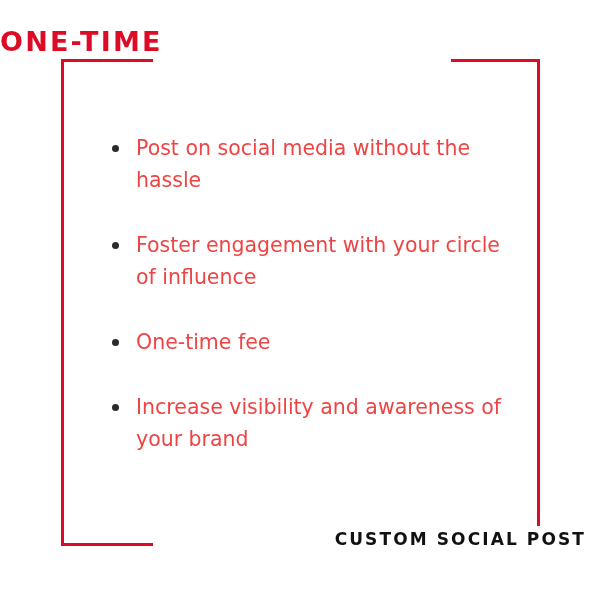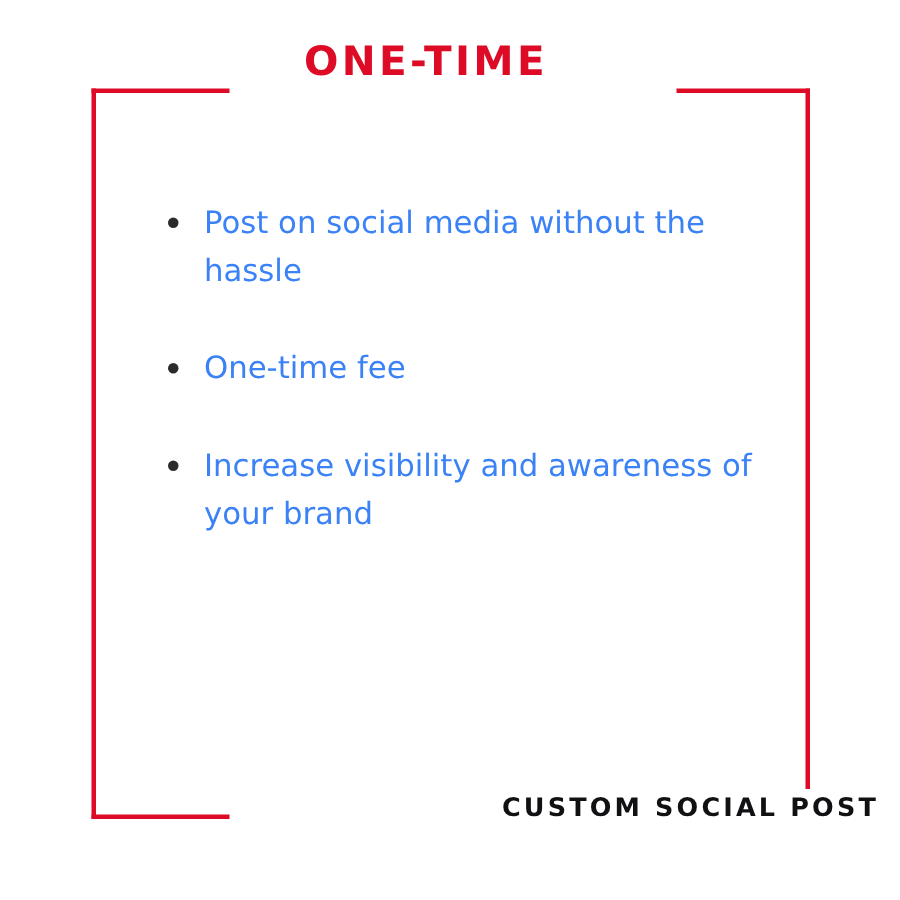--- a/index.html
+++ b/index.html
@@ -19,21 +19,20 @@
     background: #ffffff;
     overflow: hidden;
   }
 
   
   .title-block {
     position: absolute;
     left: 0;
     top: 22px;
     width: 568px;
-    text-align: center;
     z-index: 5;
   }
   .title-line {
     display: block;
     font-family: "DejaVu Sans", "Liberation Sans", sans-serif;
     font-weight: bold;
     font-size: 27px;
     line-height: 40px;
     letter-spacing: 2.2px;
     color: #dd0b25;
@@ -71,21 +70,21 @@
     z-index: 4;
   }
   .bullet-item {
     position: relative;
     padding-left: 32px;
     margin-bottom: 33px;
     font-family: "DejaVu Sans", "Liberation Sans", sans-serif;
     font-weight: normal;
     font-size: 20.5px;
     line-height: 32px;
-    color: #3b82f6;
+    color: #ef4444;
   }
   .bullet-item:last-child {
     margin-bottom: 0;
   }
   .bullet-dot {
     position: absolute;
     left: 8px;
     top: 13px;
     width: 7px;
     height: 7px;
@@ -130,20 +129,24 @@
     <span class="title-line">ONE-TIME</span>
   </div>
 
   <ul class="bullets">
     <li class="bullet-item">
       <span class="bullet-dot"></span>
       <span>Post on social media without the hassle</span>
     </li>
     <li class="bullet-item">
       <span class="bullet-dot"></span>
+      <span>Foster engagement with your circle of influence</span>
+    </li>
+    <li class="bullet-item">
+      <span class="bullet-dot"></span>
       <span>One-time fee</span>
     </li>
     <li class="bullet-item">
       <span class="bullet-dot"></span>
       <span>Increase visibility and awareness of your brand</span>
     </li>
   </ul>
 
   <div class="footer-label">
     <span class="footer-text">CUSTOM SOCIAL POST</span>

